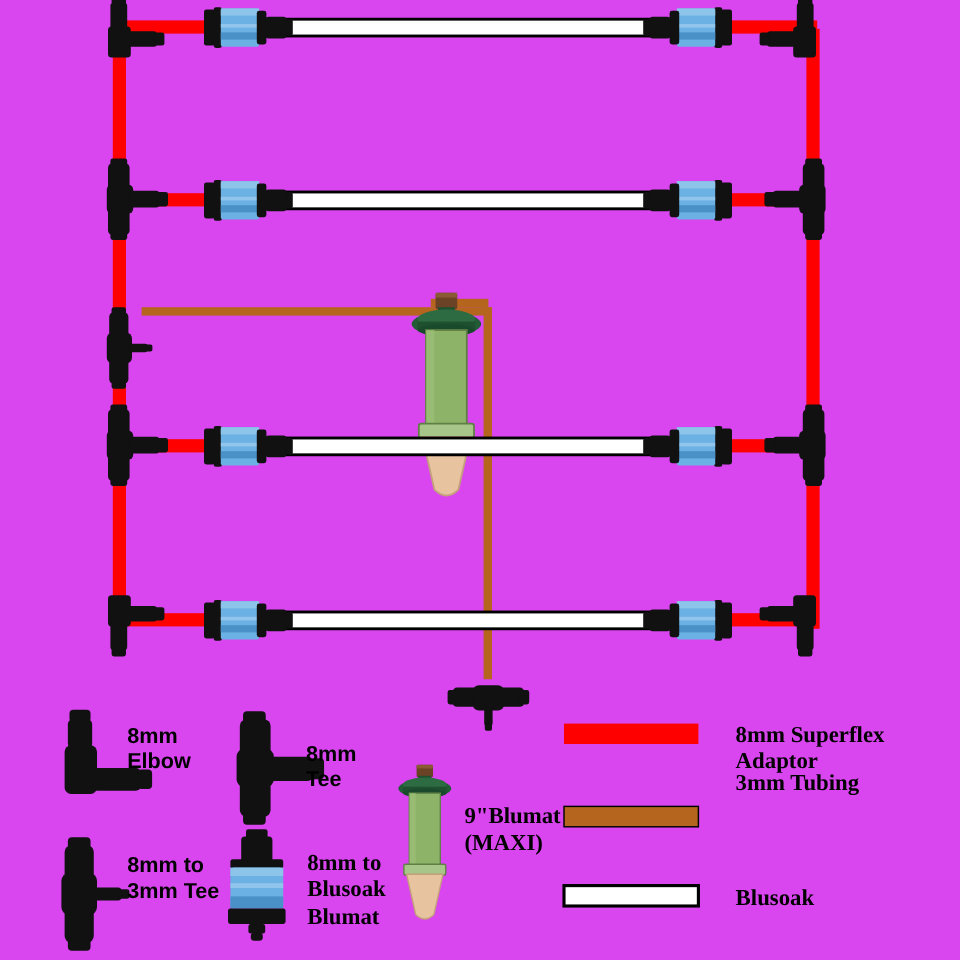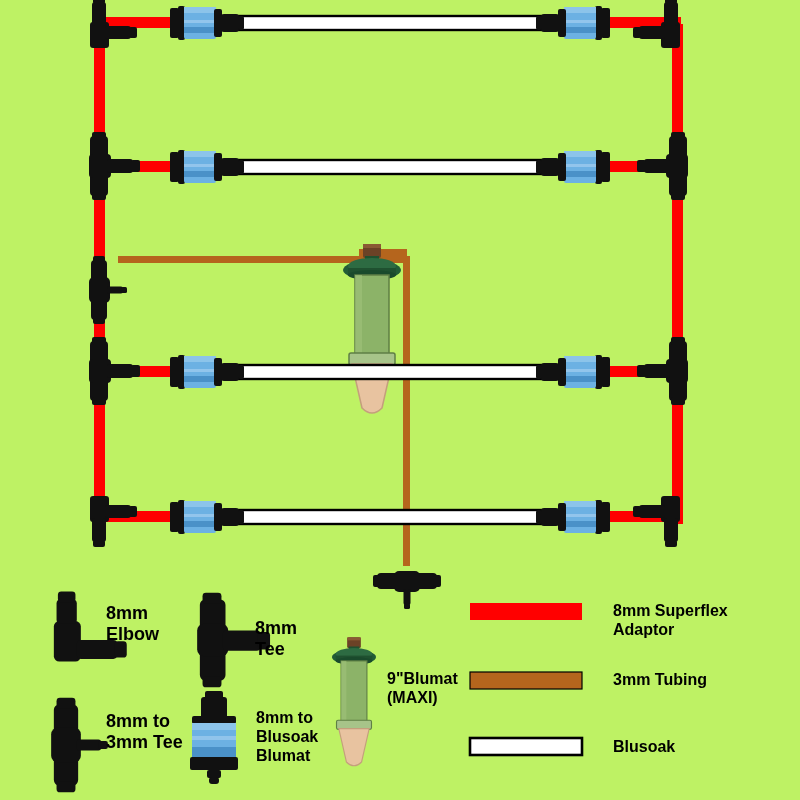--- a/index.html
+++ b/index.html
@@ -1,22 +1,22 @@
 <!DOCTYPE html>
 <html><head>
 <meta charset="utf-8">
 <style>
   html,body{margin:0;padding:0;background:#ffffff;}
   body{width:800px;height:800px;overflow:hidden;
        font-family:"Liberation Sans", sans-serif;}
-  #stage{position:relative;width:800px;height:800px;background:#bef264;}
+  #stage{position:relative;width:800px;height:800px;background:#d946ef;}
   svg#diagram{position:absolute;left:0;top:0;width:800px;height:800px;display:block;}
   .lbl{position:absolute;font-weight:bold;color:#000;line-height:1.18;}
   .lbl.sz18{font-size:18px;}
-  .lbl.sz16{font-size:16px;}
+  .lbl.sz16{font-size:19px;font-family:Liberation Serif, serif;}
 </style>
 </head>
 <body>
 
 <div id="stage">
 
   <svg id="diagram" viewBox="0 0 800 800">
     <defs>
 
       <g id="sym-elbow">
@@ -240,21 +240,21 @@
   <div class="lbl sz16" style="left:387px;top:670px;">
     <div>9"Blumat</div>
     <div>(MAXI)</div>
   </div>
 
   <div class="lbl sz16" style="left:613px;top:602px;">
     <div>8mm Superflex</div>
     <div>Adaptor</div>
   </div>
 
-  <div class="lbl sz16" style="left:613px;top:671px;">
+  <div class="lbl sz16" style="left:613px;top:642px;">
     <div>3mm Tubing</div>
   </div>
 
   <div class="lbl sz16" style="left:613px;top:738px;">
     <div>Blusoak</div>
   </div>
 
 </div>
 
 </body></html>

